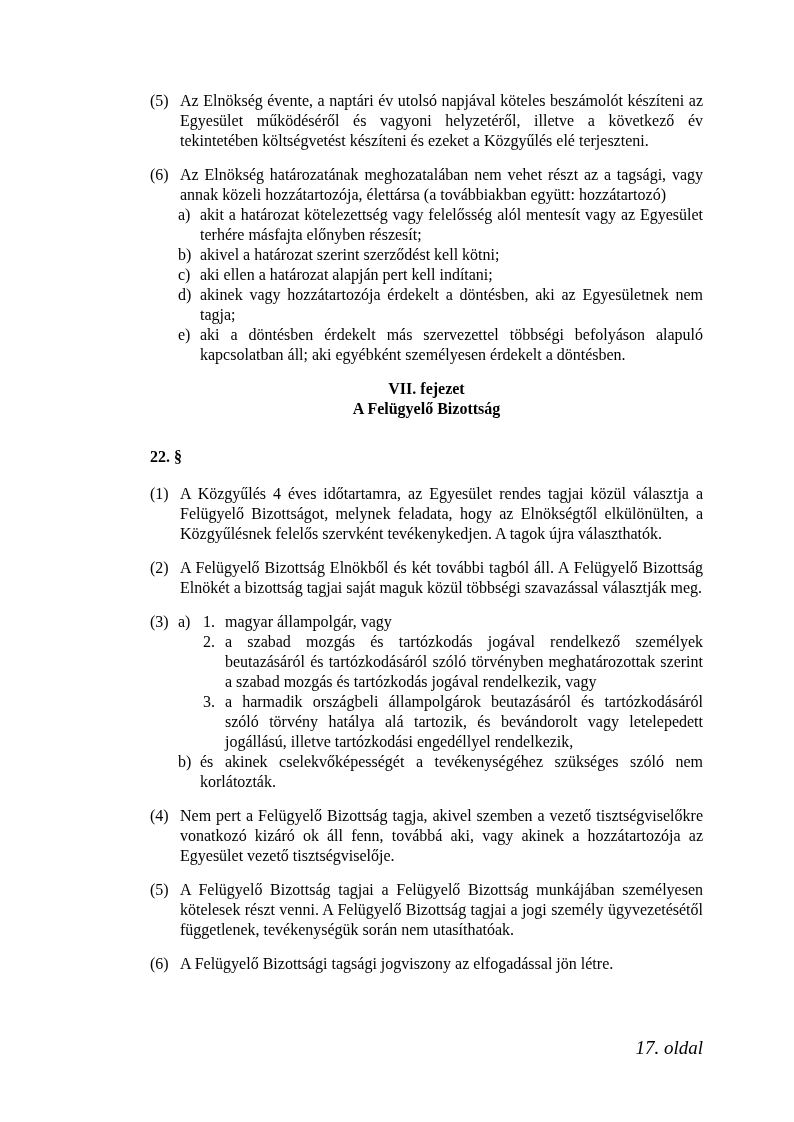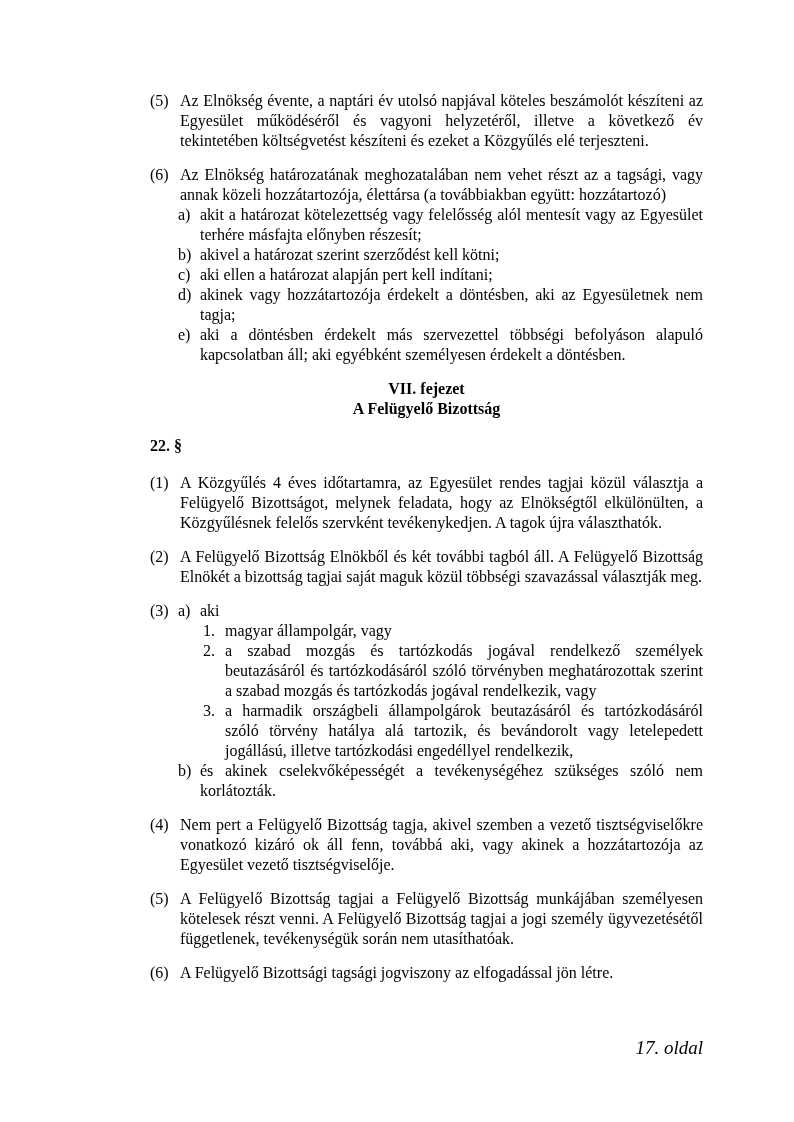--- a/index.html
+++ b/index.html
@@ -15,21 +15,21 @@
   }
   .para { display: flex; margin-bottom: 14px; }
   .num { flex: 0 0 30px; }
   .pbody { flex: 1; min-width: 0; }
   .sub { display: flex; margin-left: -2px; }
   .subnum { flex: 0 0 22px; }
   .subbody { flex: 1; min-width: 0; }
   .sub2 { display: flex; margin-left: 3px; }
   .sub2num { flex: 0 0 22px; }
   .sub2body { flex: 1; min-width: 0; }
-  .heading { text-align: center; font-weight: bold; margin-bottom: 17px; font-family: Liberation Serif, serif; }
+  .heading { text-align: center; font-weight: bold; margin-bottom: 28px; font-family: Liberation Serif, serif; }
   .section-heading { text-align: left; font-weight: bold; margin-bottom: 17px; }
   .footer {
     position: absolute; left: 150px; top: 1038px; width: 553px;
     text-align: right; font-style: italic; font-size: 19px; line-height: 19px;
   }
 </style>
 </head>
 <body>
 
 <div class="page">
@@ -83,21 +83,20 @@
       <span class="num">(2)</span>
       <div class="pbody">A Felügyelő Bizottság Elnökből és két további tagból áll. A Felügyelő Bizottság Elnökét a bizottság tagjai saját maguk közül többségi szavazással választják meg.</div>
     </div>
 
     <div class="para">
       <span class="num">(3)</span>
       <div class="pbody">
         <div class="sub">
           <span class="subnum">a)</span>
           <div class="subbody">
-            <div>aki</div>
             <div class="sub2">
               <span class="sub2num">1.</span>
               <div class="sub2body">magyar állampolgár, vagy</div>
             </div>
             <div class="sub2">
               <span class="sub2num">2.</span>
               <div class="sub2body">a szabad mozgás és tartózkodás jogával rendelkező személyek beutazásáról és tartózkodásáról szóló törvényben meghatározottak szerint a szabad mozgás és tartózkodás jogával rendelkezik, vagy</div>
             </div>
             <div class="sub2">
               <span class="sub2num">3.</span>

